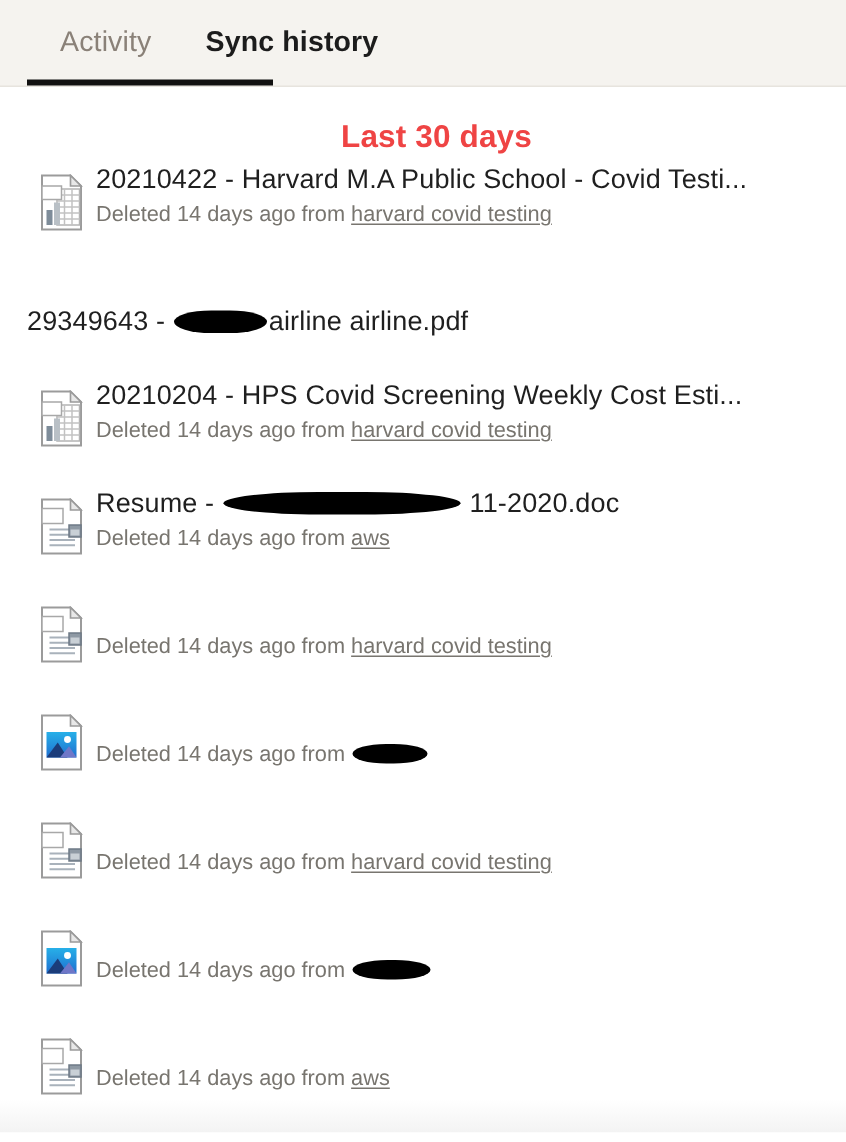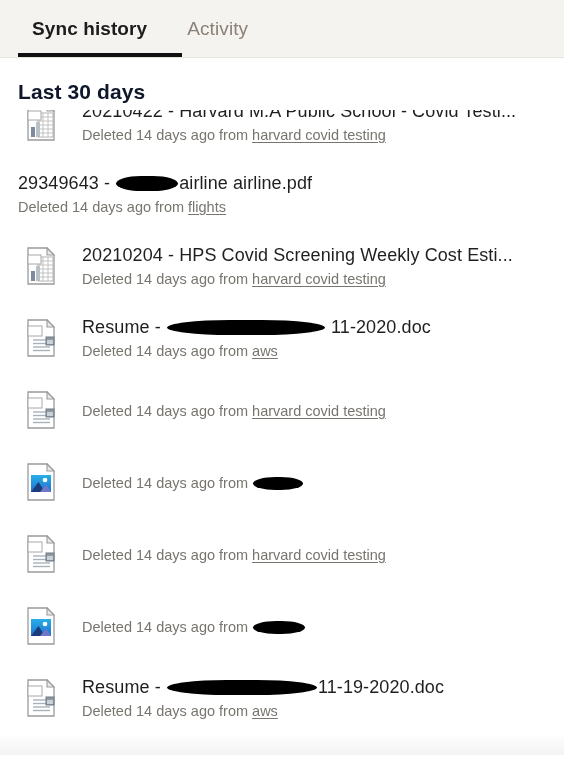--- a/index.html
+++ b/index.html
@@ -48,43 +48,43 @@
     bottom: 0;
     width: 164px;
     height: 4px;
     background: #111111;
   }
 
   
   .section-title {
     font-size: 21px;
     font-weight: bold;
-    color: #0f172a;
+    color: #ef4444;
     letter-spacing: .1px;
     padding: 22px 0 6px 18px;
+    text-align: center;
   }
 
   
   .list-viewport {
     position: relative;
     height: 645px;
     overflow: hidden;
     padding-left: 18px;
   }
   
   .list-inner {
     margin-top: -28px;
   }
 
   .row {
     display: flex;
-    align-items: center;
+    align-items: flex-end;
     height: 72px;
     cursor: pointer;
-    gap: 18px;
   }
 
   .icon-cell {
     width: 46px;
     min-width: 46px;
     padding-top: 8px;
     display: flex;
     justify-content: center;
   }
 
@@ -151,25 +151,25 @@
     left: 0; right: 0; bottom: 0;
     height: 22px;
     background: linear-gradient(to bottom, rgba(255,255,255,0) 0%, #f3f3f3 100%);
     pointer-events: none;
   }
 </style>
 </head>
 <body>
 
 <div class="tabbar">
+  <div class="tab inactive">
+    <span>Activity</span>
+  </div>
   <div class="tab active">
     <span>Sync history</span>
-  </div>
-  <div class="tab inactive">
-    <span>Activity</span>
   </div>
   <div class="tab-underline"></div>
 </div>
 
 <div class="section-title">Last 30 days</div>
 
 <div class="list-viewport">
   <div class="list-inner" id="rows">
       <div class="row">
         <div class="icon-cell">
@@ -192,21 +192,20 @@
           </svg>
         </div>
         <div class="text-cell">
           <div class="row-title"><span>20210422 - Harvard M.A Public School - Covid Testi...</span></div>
           <div class="row-sub"><span>Deleted 14 days ago from </span><span class="src">harvard covid testing</span></div>
         </div>
       </div>
       <div class="row">
         <div class="text-cell">
           <div class="row-title"><span>29349643 - </span><span class="redact blue-edge" style="width: 62px;"></span><span>airline airline.pdf</span></div>
-          <div class="row-sub"><span>Deleted 14 days ago from </span><span class="src">flights</span></div>
         </div>
       </div>
       <div class="row">
         <div class="icon-cell">
           <svg class="fi" width="32" height="38" viewBox="0 0 32 38">
             <path d="M3 1 h19 l7 7 v29 h-26 z" fill="#ffffff" stroke="#9b9b9b" stroke-width="1.3"></path>
             <path d="M22 1 l7 7 h-7 z" fill="#e8e8e8" stroke="#9b9b9b" stroke-width="1.1"></path>
             <rect x="13" y="10" width="15" height="24" fill="#ffffff" stroke="#b4b4b4" stroke-width="1"></rect>
             <g stroke="#c2c2c2" stroke-width="1">
               <line x1="13" y1="14" x2="28" y2="14"></line>
@@ -340,19 +339,18 @@
               <line x1="8" y1="21" x2="21" y2="21"></line>
               <line x1="8" y1="24.5" x2="21" y2="24.5"></line>
               <line x1="8" y1="28" x2="25" y2="28"></line>
               <line x1="8" y1="31.5" x2="25" y2="31.5"></line>
             </g>
             <rect x="21" y="18" width="8" height="8" fill="#8e99a4" stroke="#6e7a86" stroke-width="1"></rect>
             <rect x="22" y="21" width="6" height="4" fill="#c9d0d6"></rect>
           </svg>
         </div>
         <div class="text-cell">
-          <div class="row-title"><span>Resume - </span><span class="redact blue-edge" style="width: 150px;"></span><span>11-19-2020.doc</span></div>
           <div class="row-sub"><span>Deleted 14 days ago from </span><span class="src">aws</span></div>
         </div>
       </div>
     </div>
   <div class="bottom-fade"></div>
 </div>
 
 </body></html>

